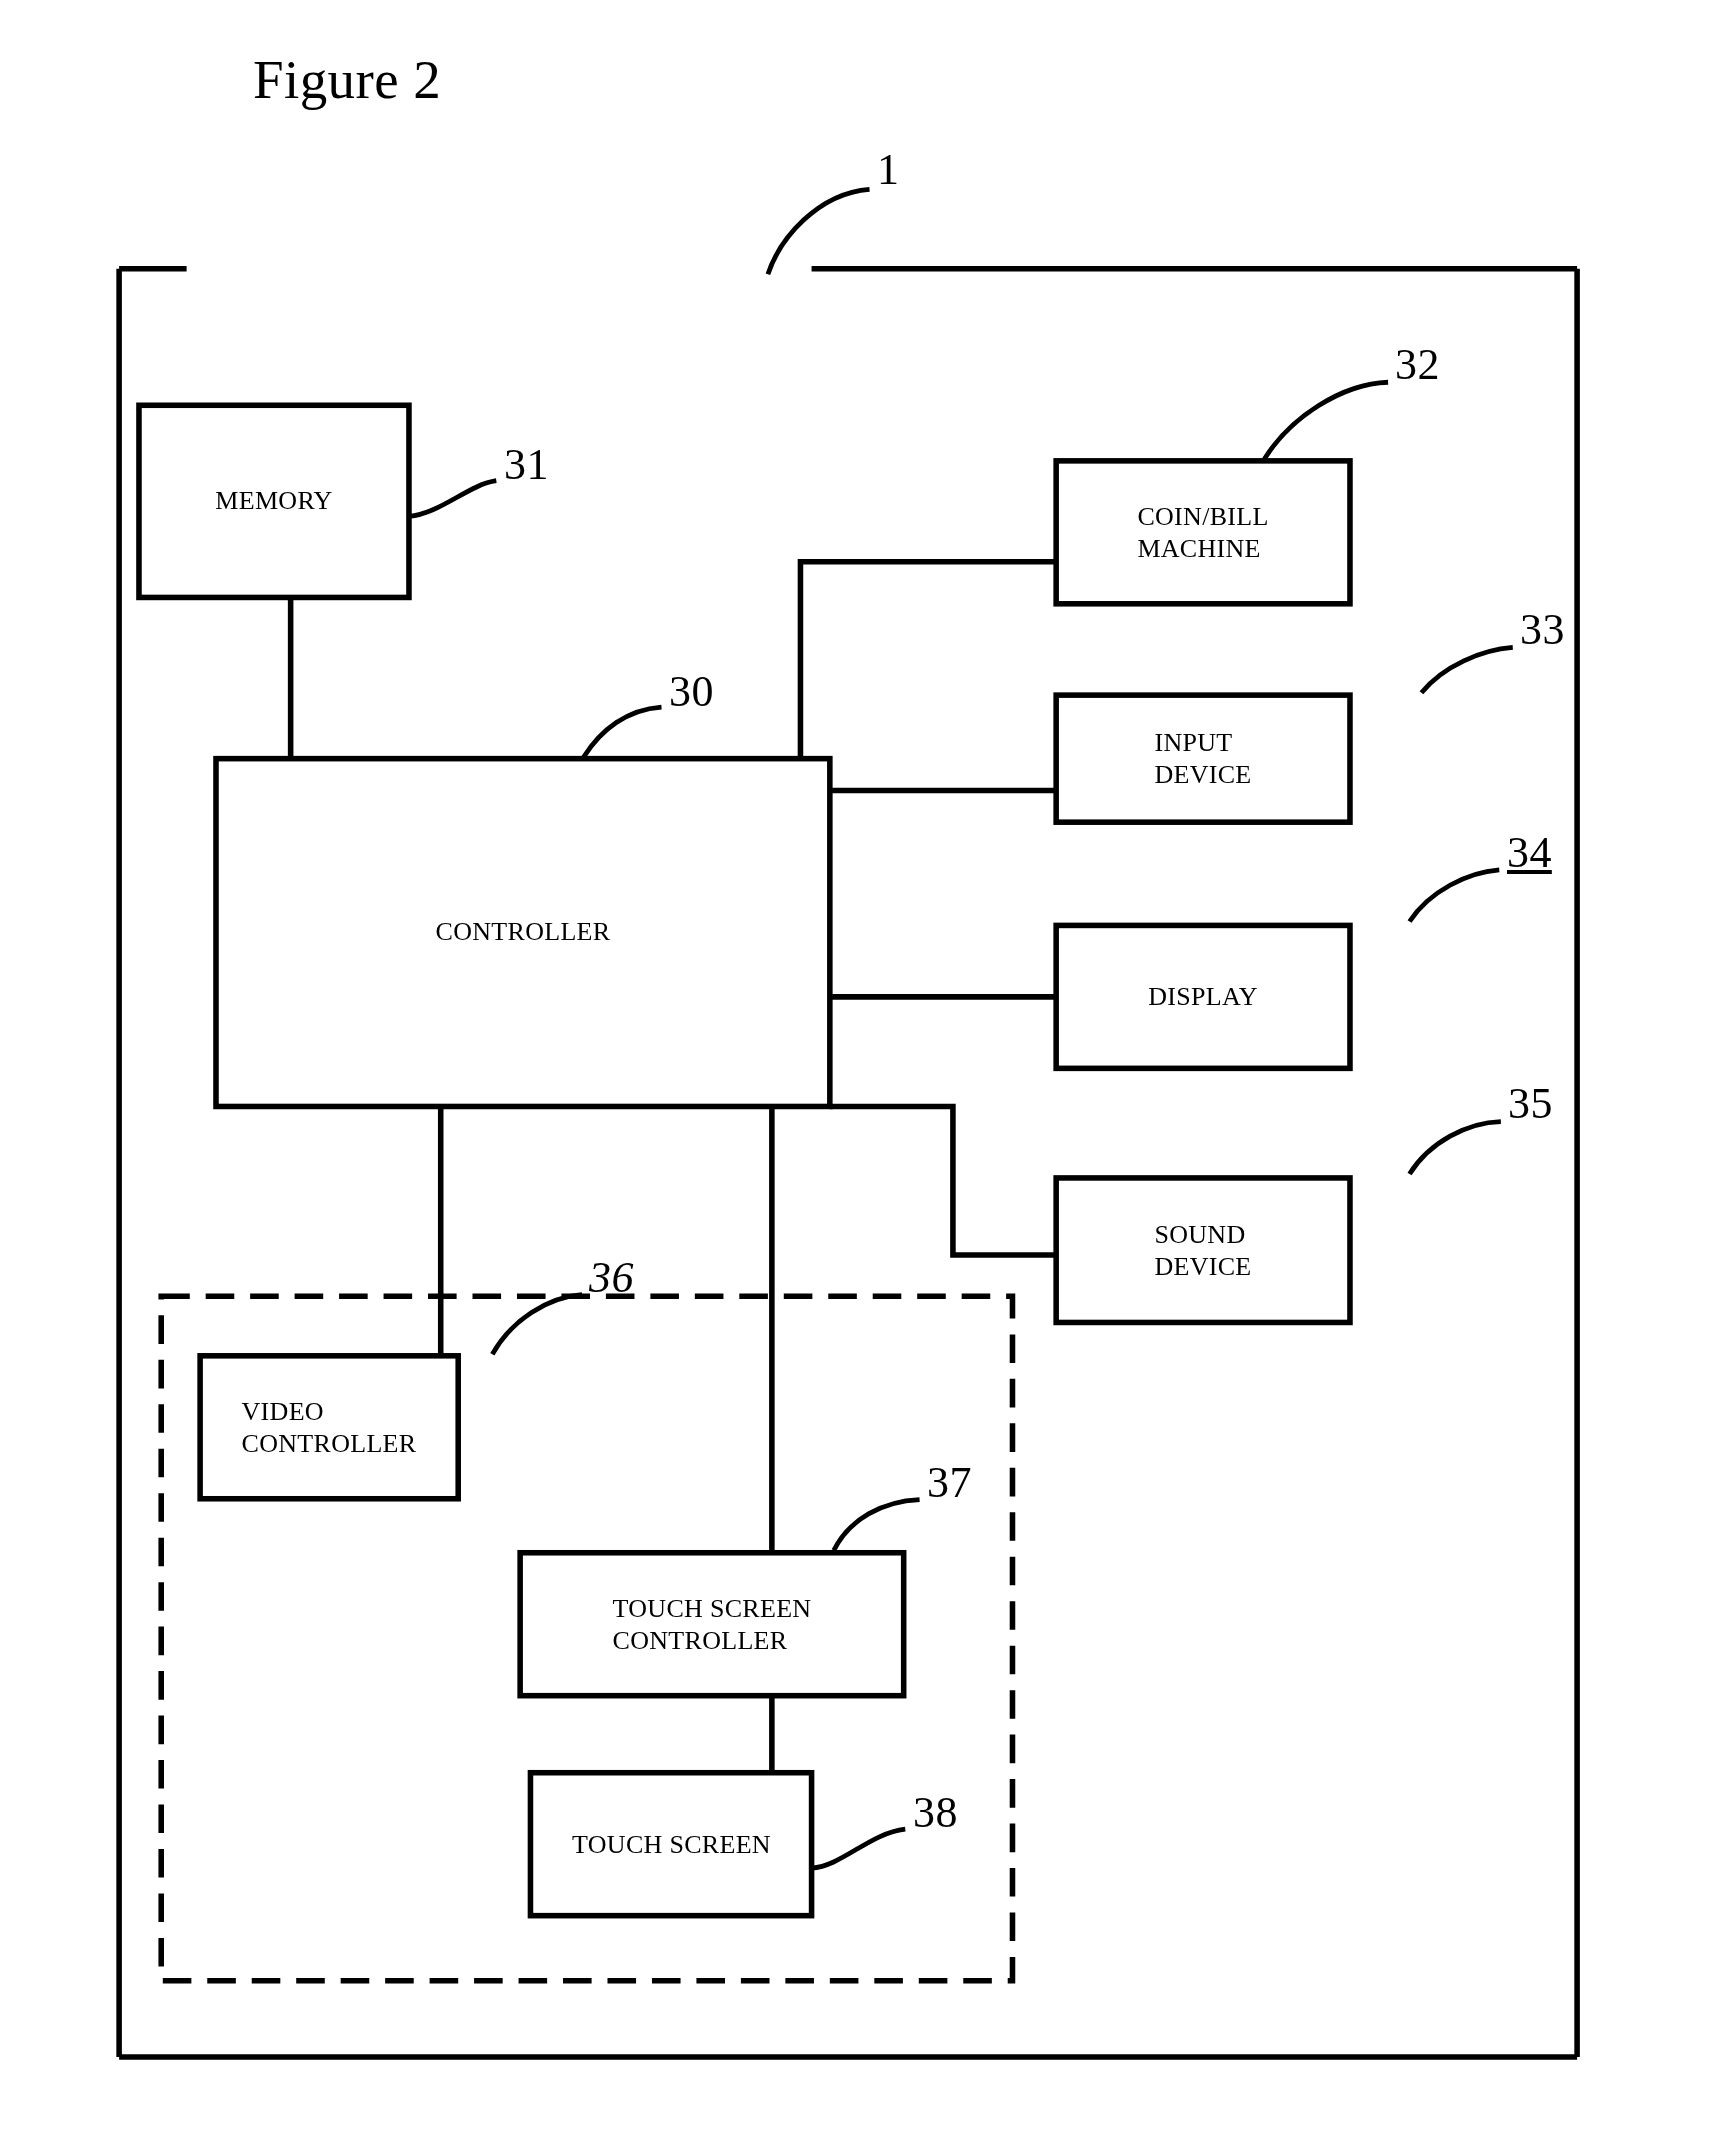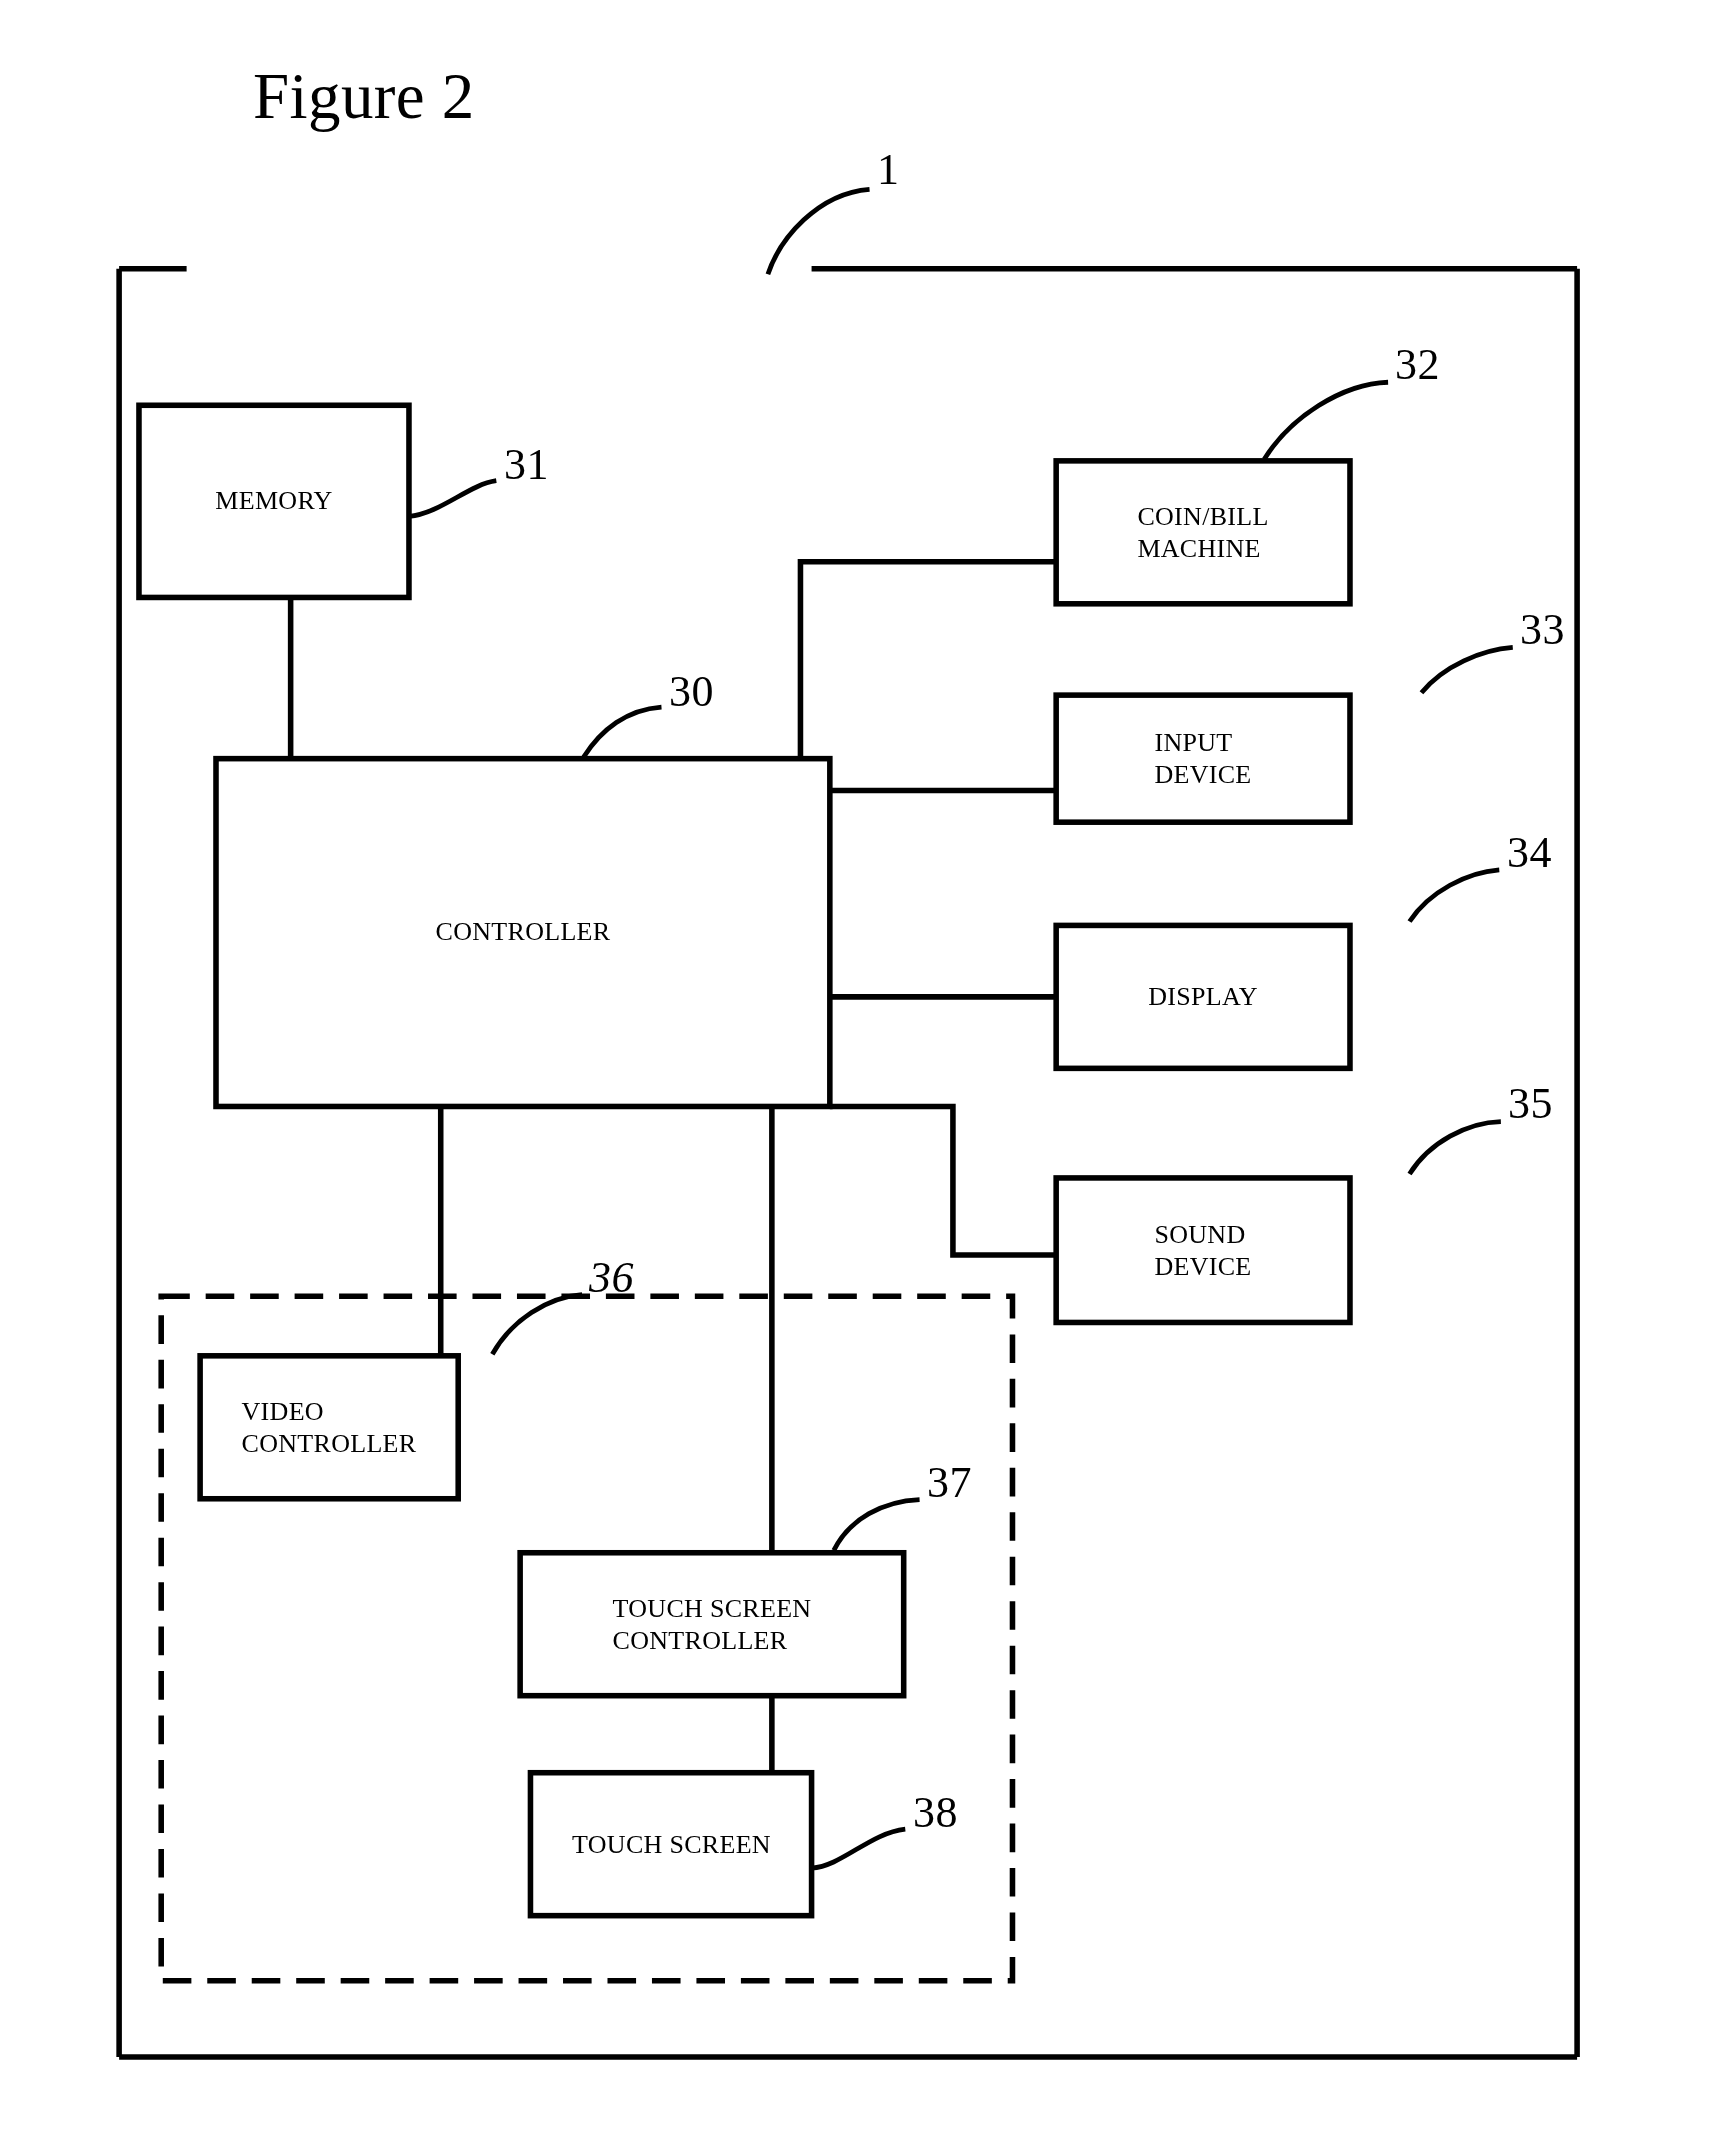--- a/index.html
+++ b/index.html
@@ -20,25 +20,24 @@
     position: absolute;
     left: 0;
     top: 0;
     width: 1724px;
     height: 2151px;
   }
   .fig-title {
     position: absolute;
     left: 253px;
     top: 52px;
-    font-size: 65px;
+    font-size: 55px;
     line-height: 1;
     letter-spacing: 0.4px;
     white-space: nowrap;
-    margin-top: 12px;
   }
   .box-label {
     position: absolute;
     display: flex;
     align-items: center;
     justify-content: center;
     text-align: left;
     font-size: 26px;
     line-height: 1.22;
     letter-spacing: 0.3px;
@@ -162,21 +161,21 @@
   <div class="ref-num" style="left:877px; top:148px;">1</div>
 
   <div class="ref-num" style="left:504px; top:443px;">31</div>
 
   <div class="ref-num" style="left:669px; top:670px;">30</div>
 
   <div class="ref-num" style="left:1395px; top:343px;">32</div>
 
   <div class="ref-num" style="left:1520px; top:608px;">33</div>
 
-  <div class="ref-num" style="left:1507px; top:831px;">34</div>
+  <div class="ref-num" style="left:1507px; top:831px;text-decoration:underline;">34</div>
 
   <div class="ref-num" style="left:1508px; top:1082px;text-align:right;">35</div>
 
   <div class="ref-num" style="left:589px; top:1256px;font-style:italic;">36</div>
 
   <div class="ref-num" style="left:927px; top:1461px;">37</div>
 
   <div class="ref-num" style="left:913px; top:1791px;">38</div>
 
 </div>

